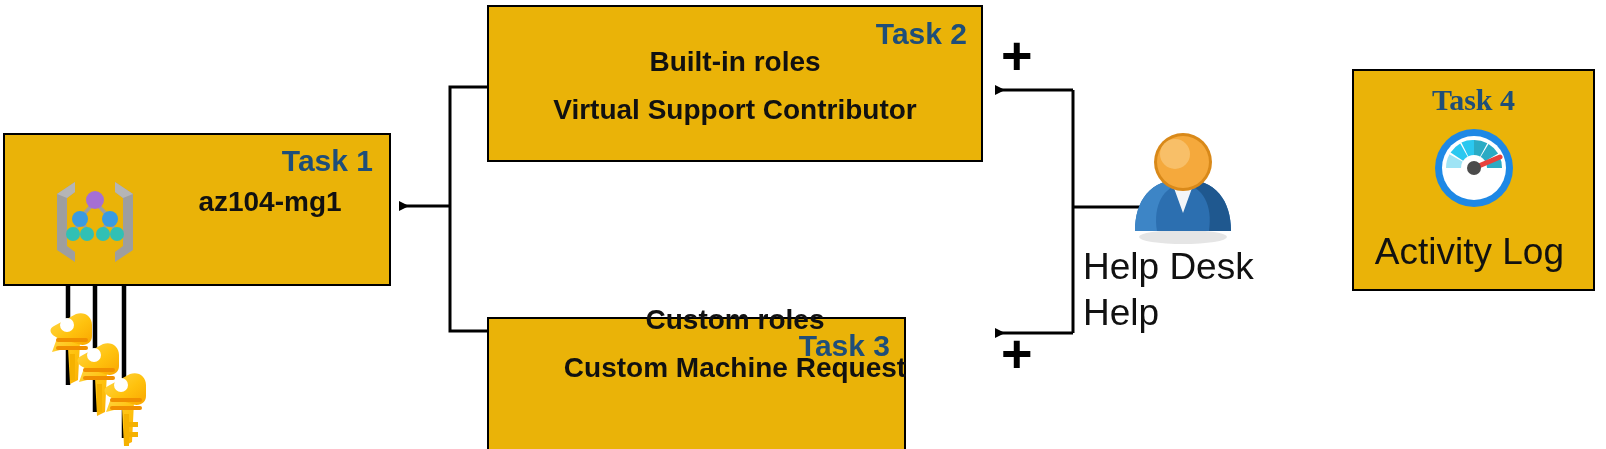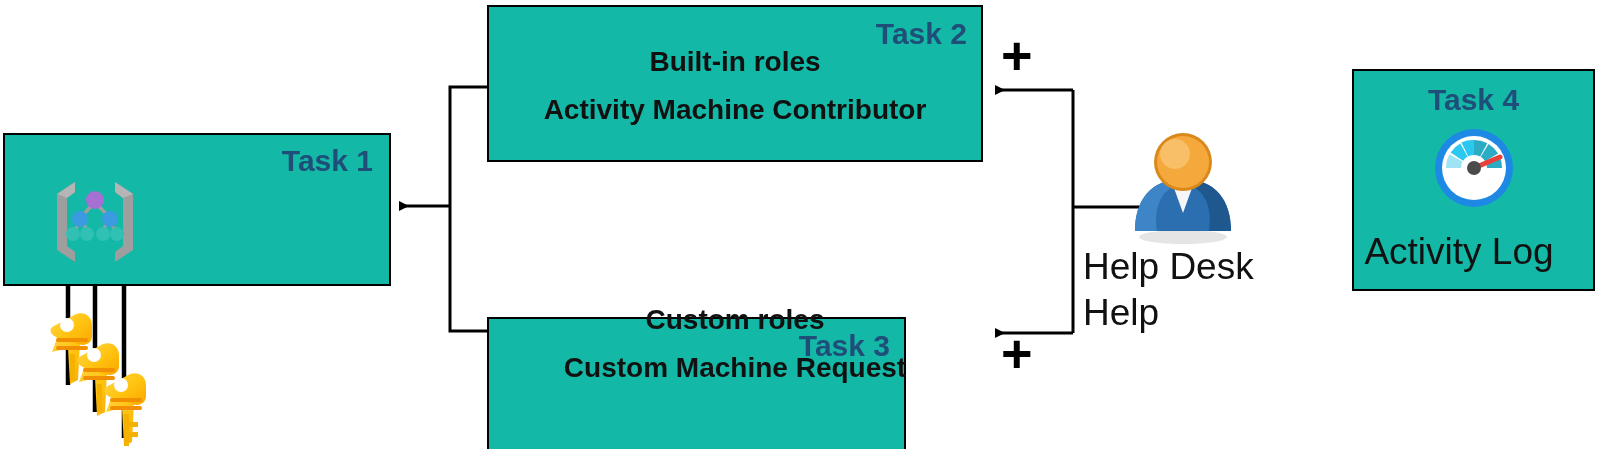--- a/index.html
+++ b/index.html
@@ -2,21 +2,21 @@
 <html><head>
 <meta charset="utf-8">
 <title>Azure RBAC Tasks Diagram</title>
 <style>
   html,body{margin:0;padding:0;background:#ffffff;}
   body{width:1606px;height:449px;font-family:"Liberation Sans",sans-serif;overflow:hidden;}
   #stage{position:relative;width:1606px;height:449px;background:#ffffff;}
 
   .box{
     position:absolute;
-    background:#14b8a6;
+    background:#eab308;
     border:2.5px solid #000000;
     box-sizing:border-box;
     padding-left:8px;
   }
   .task-label{
     position:absolute;
     font-weight:bold;
     color:#1F4E79;
     font-size:30px;
     letter-spacing:0px;
@@ -42,23 +42,23 @@
   #task2-label{right:14px;top:10px;}
   #task2-lines{left:487px;top:38px;width:496px;text-align:center;}
 
   
   #task3{left:487px;top:277px;width:419px;height:141px;margin-top:40px;}
   #task3-label{right:14px;top:10px;}
   #task3-lines{left:487px;top:296px;width:496px;text-align:center;}
 
   
   #task4{left:1352px;top:69px;width:243px;height:222px;}
-  #task4-label{left:0;top:12px;width:239px;text-align:center;}
+  #task4-label{left:0;top:12px;width:239px;text-align:center;font-family:Liberation Serif, serif;}
   #task4-caption{
-    position:absolute;left:0;top:160px;width:210px;text-align:center;
+    position:absolute;left:0;top:160px;width:210px;text-align:right;
     font-size:37px;color:#111;white-space:nowrap;
   }
   #gauge-icon{position:absolute;left:79px;top:56px;width:82px;height:82px;}
 
   
   #wires{position:absolute;left:0;top:0;width:1606px;height:449px;pointer-events:none;}
 
   
   .plus{
     position:absolute;font-size:54px;font-weight:bold;color:#000;
@@ -138,27 +138,28 @@
 
     <circle cx="50" cy="28" r="9" fill="#A56FD4"></circle>
     <circle cx="35" cy="47" r="8" fill="#3A9BE0"></circle>
     <circle cx="65" cy="47" r="8" fill="#3A9BE0"></circle>
     <circle cx="28" cy="62" r="7" fill="#31C0B4"></circle>
     <circle cx="42" cy="62" r="7" fill="#31C0B4"></circle>
     <circle cx="58" cy="62" r="7" fill="#31C0B4"></circle>
     <circle cx="72" cy="62" r="7" fill="#31C0B4"></circle>
   </svg>
 
+  <span class="box-text" id="task1-name">az104-mg1</span>
 
   <div class="box" id="task2">
     <span class="task-label" id="task2-label">Task 2</span>
   </div>
   <div class="box-text" id="task2-lines">
     <div>Built-in roles</div>
-    <div>Activity Machine Contributor</div>
+    <div>Virtual Support Contributor</div>
   </div>
 
   <div class="box" id="task3">
     <span class="task-label" id="task3-label">Task 3</span>
   </div>
   <div class="box-text" id="task3-lines">
     <div>Custom roles</div>
     <div>Custom Machine Request</div>
   </div>
 

